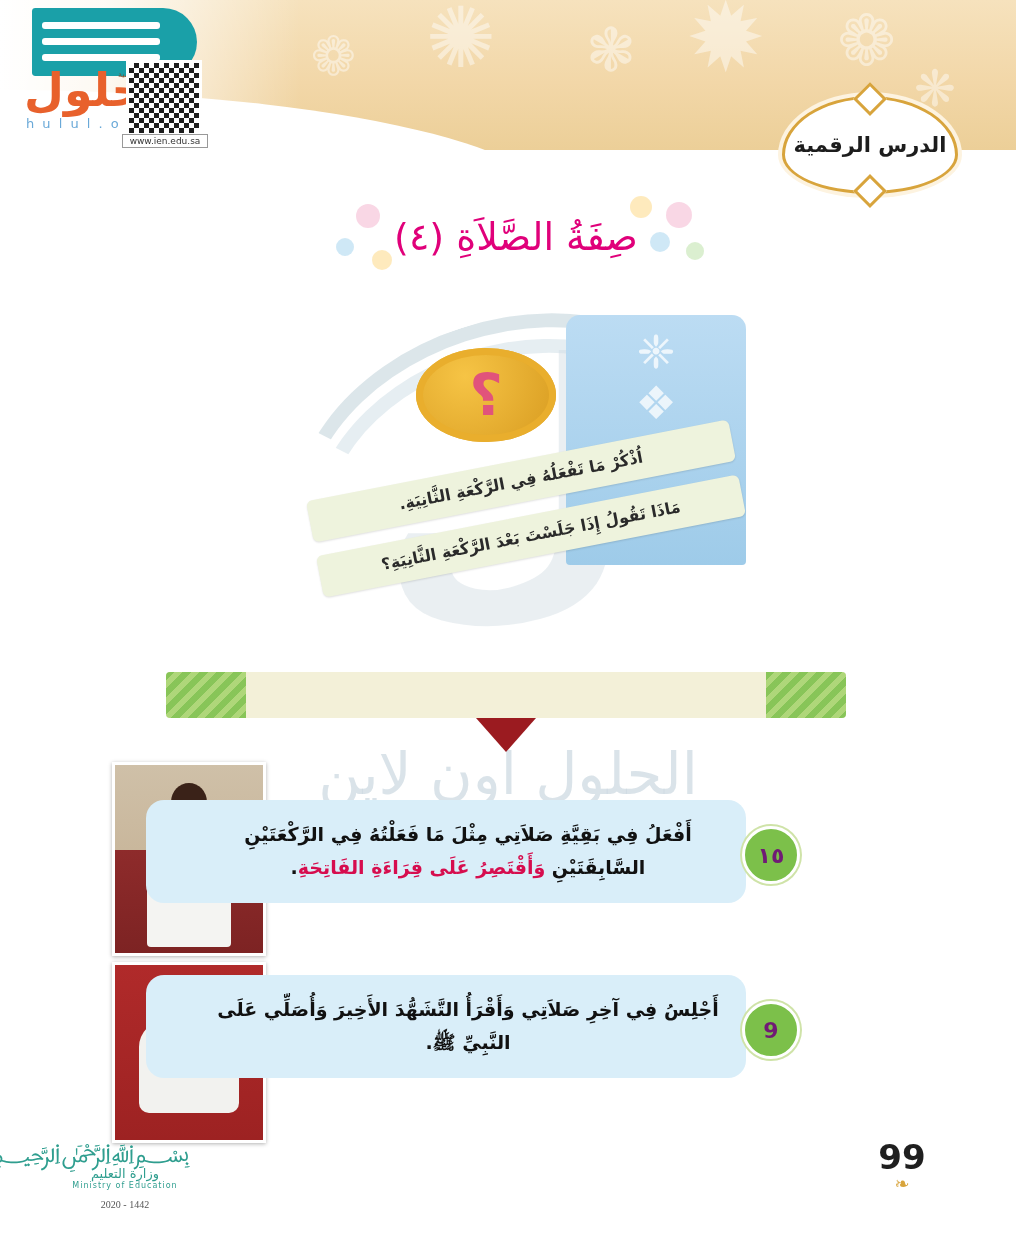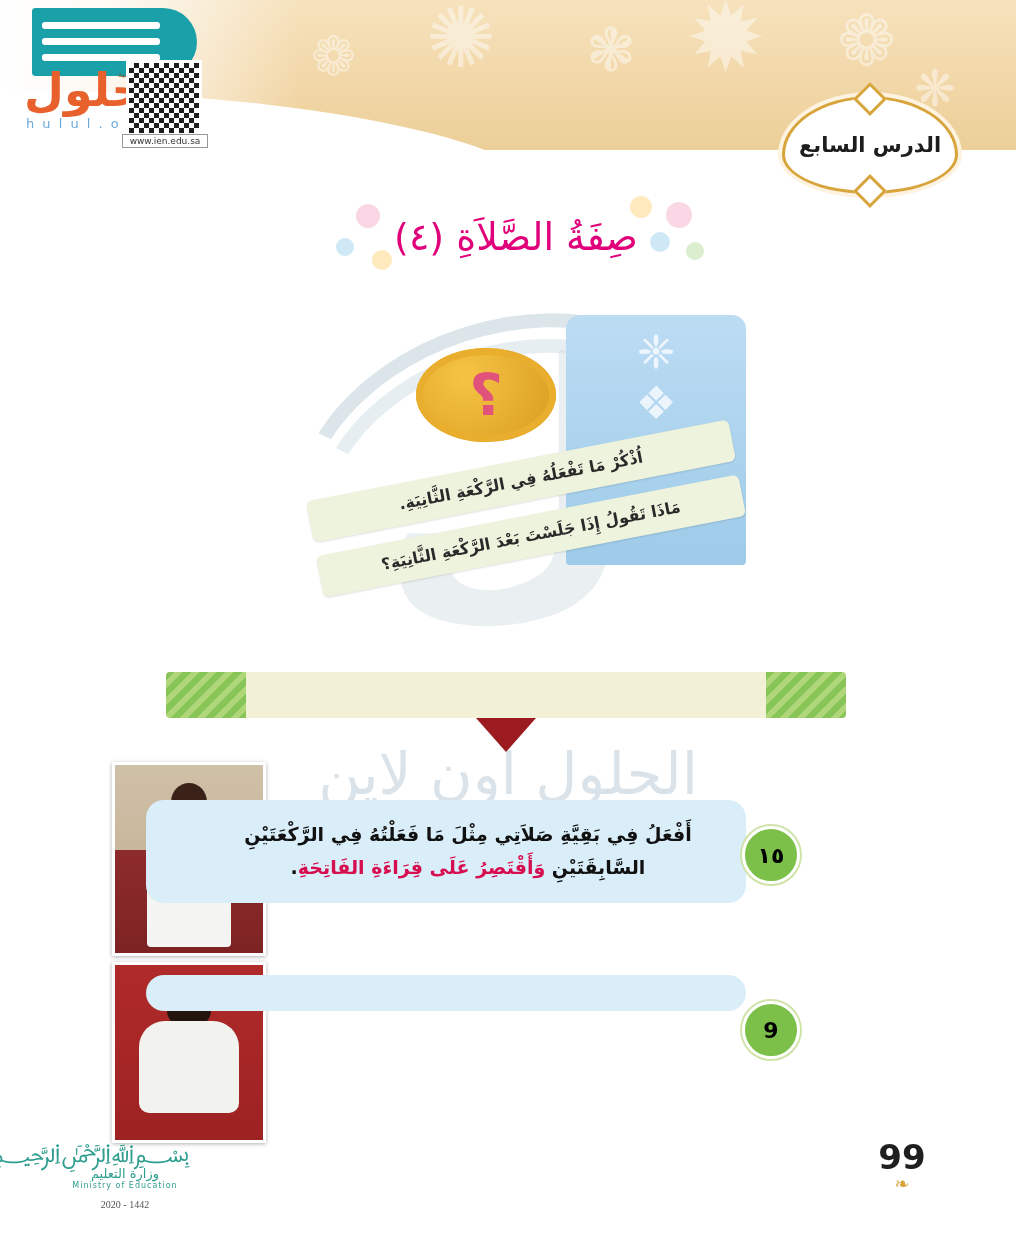--- a/index.html
+++ b/index.html
@@ -348,21 +348,21 @@
   .step p .hl { color: #d60d4e; }
   .step-num {
     position: absolute;
     right: -54px;
     top: 26px;
     width: 52px; height: 52px;
     border-radius: 50%;
     background: #7cc04a;
     border: 3px solid #ffffff;
     box-shadow: 0 0 0 2px #cfe3a8;
-    color: #000000;
+    color: #701a75;
     font-size: 22px;
     font-weight: bold;
     display: flex;
     align-items: center;
     justify-content: center;
   }
 
   
   .photo {
     position: absolute;
@@ -499,21 +499,21 @@
     <div class="line" style="top:46px;"></div>
   </div>
   <div class="logo-word">حلول</div>
   <div class="logo-sub">h u l u l . o n l i n e</div>
   <div class="logo-note">رابطة الدروس الرقمية</div>
   <div class="qr"></div>
   <div class="qr-cap">www.ien.edu.sa</div>
 </div>
 
 <div class="lesson-badge">
-  <span>الدرس السابع</span>
+  <span>الدرس الرقمية</span>
 </div>
 
 <div class="title-wrap">
   <div class="title-flowers">
     <div class="flower" style="width:26px;height:26px;background:#f7c9dc;top:12px;right:24px;"></div>
     <div class="flower" style="width:20px;height:20px;background:#bfe0f3;top:42px;right:46px;"></div>
     <div class="flower" style="width:22px;height:22px;background:#fde3a7;top:6px;right:64px;"></div>
     <div class="flower" style="width:18px;height:18px;background:#cfe9c0;top:52px;right:12px;"></div>
     <div class="flower" style="width:24px;height:24px;background:#f7c9dc;top:14px;left:40px;"></div>
     <div class="flower" style="width:18px;height:18px;background:#bfe0f3;top:48px;left:20px;"></div>
@@ -558,20 +558,23 @@
 <div class="step step-15">
   <div class="step-num">١٥</div>
   <p>
     <span>أَفْعَلُ فِي بَقِيَّةِ صَلاَتِي مِثْلَ مَا فَعَلْتُهُ فِي الرَّكْعَتَيْنِ السَّابِقَتَيْنِ</span>
     <span class="hl">وَأَقْتَصِرُ عَلَى قِرَاءَةِ الفَاتِحَةِ</span><span>.</span>
   </p>
 </div>
 
 <div class="step step-16">
   <div class="step-num">9</div>
+  <p>
+    <span>أَجْلِسُ فِي آخِرِ صَلاَتِي وَأَقْرَأُ التَّشَهُّدَ الأَخِيرَ وَأُصَلِّي عَلَى النَّبِيِّ ﷺ.</span>
+  </p>
 </div>
 
 <div class="moe">
   <div class="glyph">﷽</div>
   <div class="ar">وزارة التعليم</div>
   <div class="en">Ministry of Education</div>
   <div class="yr">2020 - 1442</div>
 </div>
 
 <div class="page-no">

